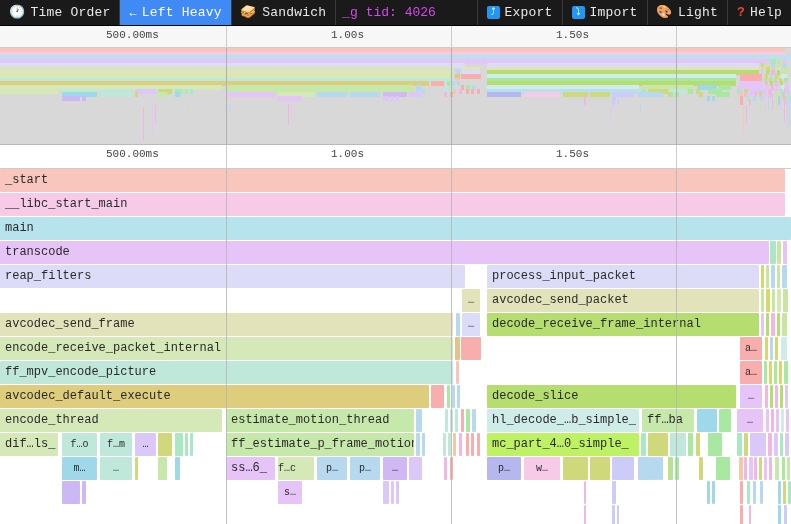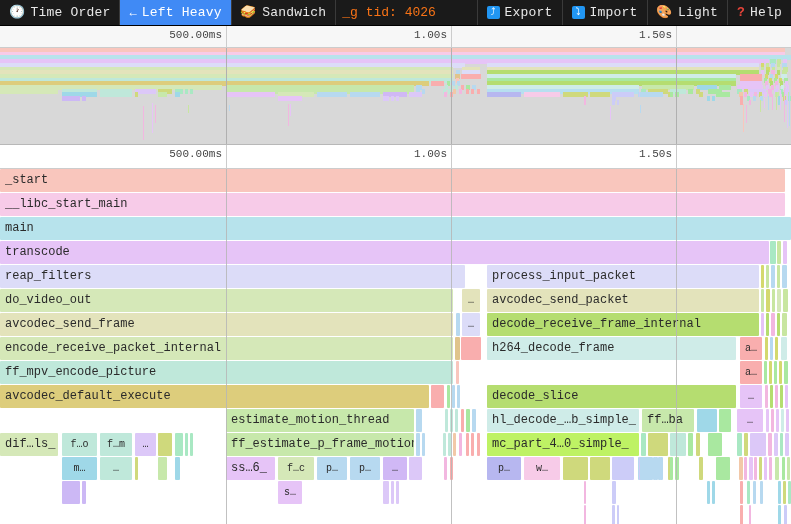--- a/index.html
+++ b/index.html
@@ -31,21 +31,21 @@
   .tb-item.active {
     background: #408af5;
     color: #ffffff;
   }
   .tb-item.active .tb-glyph { color: #ffffff; }
   .tb-spacer {
     flex: 1 1 auto;
     display: flex; align-items: center;
     padding: 0 6px;
     overflow: hidden;
-    color: #f97316;
+    color: #d946ef;
     border-right: 1px solid #3a3a3a;
     min-width: 0;
   }
   .tb-spacer .tb-title {
     overflow: hidden; text-overflow: clip; white-space: nowrap;
     font-size: 13px;
   }
   .tb-glyph { font-size: 13px; line-height: 1; display: inline-block; }
   .tb-glyph.help { color: #e8443a; font-weight: bold; }
   .tb-glyph.arrow-left { color: #ffffff; font-size: 12px; }
@@ -62,21 +62,20 @@
     background: #f7f7f7;
     border-bottom: 1px solid #cccccc;
   }
   .ruler-tick {
     position: absolute; top: 0; bottom: 0;
     border-right: 1px solid #cccccc;
   }
   .ruler-label {
     position: absolute; top: 3px;
     font-size: 11px; color: #444444;
-    text-align: right;
     padding-right: 4px;
   }
   #minimap {
     position: relative; width: 791px; height: 96px;
     background: #d8d8d8;
     overflow: hidden;
   }
   #minimap-stack { position: absolute; left:0; top:0; width: 791px; height: 55px; }
   .mini-row { position: absolute; left: 0; height: 5px; }
   .mini-seg { position: absolute; height: 5px; }
@@ -436,21 +435,20 @@
     <div class="frow" style="top: 96px;">
       <div class="fcell" style="left: 0px; width: 465px; background: rgb(220, 220, 248);">reap_filters</div>
       <div class="fcell" style="left: 487px; width: 272px; background: rgb(220, 220, 248);">process_input_packet</div>
       <div class="fcell notext" style="left: 761px; width: 3px; background: rgb(212, 217, 110);"></div>
       <div class="fcell notext" style="left: 766px; width: 3px; background: rgb(200, 230, 160);"></div>
       <div class="fcell notext" style="left: 771px; width: 4px; background: rgb(183, 217, 240);"></div>
       <div class="fcell notext" style="left: 777px; width: 3px; background: rgb(200, 230, 160);"></div>
       <div class="fcell notext" style="left: 782px; width: 5px; background: rgb(183, 217, 240);"></div>
     </div>
     <div class="frow" style="top: 120px;">
-      <div class="fcell" style="left: 0px; width: 453px; background: rgb(213, 232, 184);">do_video_out</div>
       <div class="fcell tiny" style="left: 462px; width: 18px; background: rgb(227, 227, 187); text-align: center; padding-left: 0px;">…</div>
       <div class="fcell" style="left: 487px; width: 272px; background: rgb(227, 227, 187);">avcodec_send_packet</div>
       <div class="fcell notext" style="left: 761px; width: 3px; background: rgb(200, 230, 160);"></div>
       <div class="fcell notext" style="left: 766px; width: 4px; background: rgb(212, 217, 110);"></div>
       <div class="fcell notext" style="left: 772px; width: 3px; background: rgb(200, 230, 160);"></div>
       <div class="fcell notext" style="left: 777px; width: 4px; background: rgb(213, 232, 184);"></div>
       <div class="fcell notext" style="left: 783px; width: 5px; background: rgb(200, 230, 160);"></div>
     </div>
     <div class="frow" style="top: 144px;">
       <div class="fcell" style="left: 0px; width: 453px; background: rgb(227, 227, 187);">avcodec_send_frame</div>
@@ -460,21 +458,20 @@
       <div class="fcell notext" style="left: 761px; width: 3px; background: rgb(230, 196, 247);"></div>
       <div class="fcell notext" style="left: 766px; width: 3px; background: rgb(181, 221, 112);"></div>
       <div class="fcell notext" style="left: 771px; width: 4px; background: rgb(242, 183, 224);"></div>
       <div class="fcell notext" style="left: 777px; width: 3px; background: rgb(181, 221, 112);"></div>
       <div class="fcell notext" style="left: 782px; width: 5px; background: rgb(200, 230, 160);"></div>
     </div>
     <div class="frow" style="top: 168px;">
       <div class="fcell" style="left: 0px; width: 453px; background: rgb(213, 232, 184);">encode_receive_packet_internal</div>
       <div class="fcell notext" style="left: 455px; width: 5px; background: rgb(224, 196, 140);"></div>
       <div class="fcell notext" style="left: 461px; width: 20px; background: rgb(249, 174, 174);"></div>
-      <div class="fcell" style="left: 487px; width: 249px; background: rgb(207, 236, 232);">h264_decode_frame</div>
       <div class="fcell tiny" style="left: 740px; width: 22px; background: rgb(249, 174, 174); text-align: center; padding-left: 0px;">a…</div>
       <div class="fcell notext" style="left: 765px; width: 3px; background: rgb(212, 217, 110);"></div>
       <div class="fcell notext" style="left: 770px; width: 3px; background: rgb(183, 217, 240);"></div>
       <div class="fcell notext" style="left: 775px; width: 3px; background: rgb(212, 217, 110);"></div>
       <div class="fcell notext" style="left: 781px; width: 6px; background: rgb(207, 236, 232);"></div>
     </div>
     <div class="frow" style="top: 192px;">
       <div class="fcell" style="left: 0px; width: 453px; background: rgb(191, 232, 218);">ff_mpv_encode_picture</div>
       <div class="fcell notext" style="left: 456px; width: 3px; background: rgb(249, 198, 189);"></div>
       <div class="fcell tiny" style="left: 740px; width: 22px; background: rgb(249, 174, 174); text-align: center; padding-left: 0px;">a…</div>
@@ -492,20 +489,21 @@
       <div class="fcell notext" style="left: 457px; width: 3px; background: rgb(183, 217, 240);"></div>
       <div class="fcell" style="left: 487px; width: 249px; background: rgb(181, 221, 112);">decode_slice</div>
       <div class="fcell tiny" style="left: 740px; width: 22px; background: rgb(230, 196, 247); text-align: center; padding-left: 0px;">…</div>
       <div class="fcell notext" style="left: 765px; width: 3px; background: rgb(242, 183, 224);"></div>
       <div class="fcell notext" style="left: 770px; width: 3px; background: rgb(181, 221, 112);"></div>
       <div class="fcell notext" style="left: 775px; width: 3px; background: rgb(242, 183, 224);"></div>
       <div class="fcell notext" style="left: 780px; width: 3px; background: rgb(181, 221, 112);"></div>
       <div class="fcell notext" style="left: 785px; width: 3px; background: rgb(230, 196, 247);"></div>
     </div>
     <div class="frow" style="top: 240px;">
+      <div class="fcell" style="left: 0px; width: 222px; background: rgb(213, 232, 184);">encode_thread</div>
       <div class="fcell" style="left: 226px; width: 188px; background: rgb(199, 232, 171);">estimate_motion_thread</div>
       <div class="fcell notext" style="left: 416px; width: 6px; background: rgb(183, 217, 240);"></div>
       <div class="fcell notext" style="left: 445px; width: 3px; background: rgb(191, 232, 218);"></div>
       <div class="fcell notext" style="left: 450px; width: 3px; background: rgb(191, 232, 218);"></div>
       <div class="fcell notext" style="left: 455px; width: 3px; background: rgb(191, 232, 218);"></div>
       <div class="fcell notext" style="left: 461px; width: 3px; background: rgb(249, 174, 174);"></div>
       <div class="fcell notext" style="left: 466px; width: 4px; background: rgb(169, 232, 160);"></div>
       <div class="fcell notext" style="left: 472px; width: 4px; background: rgb(183, 217, 240);"></div>
       <div class="fcell" style="left: 487px; width: 152px; background: rgb(207, 236, 232);">hl_decode_…b_simple_</div>
       <div class="fcell" style="left: 642px; width: 52px; background: rgb(199, 232, 171);">ff…ba</div>
@@ -552,21 +550,21 @@
       <div class="fcell notext" style="left: 780px; width: 3px; background: rgb(169, 232, 195);"></div>
       <div class="fcell notext" style="left: 785px; width: 4px; background: rgb(220, 200, 248);"></div>
     </div>
     <div class="frow" style="top: 288px;">
       <div class="fcell tiny" style="left: 62px; width: 35px; background: rgb(159, 216, 232); text-align: center; padding-left: 0px;">m…</div>
       <div class="fcell tiny" style="left: 100px; width: 32px; background: rgb(191, 232, 218); text-align: center; padding-left: 0px;">…</div>
       <div class="fcell notext" style="left: 135px; width: 3px; background: rgb(207, 217, 124);"></div>
       <div class="fcell notext" style="left: 158px; width: 9px; background: rgb(199, 232, 171);"></div>
       <div class="fcell notext" style="left: 175px; width: 5px; background: rgb(159, 216, 232);"></div>
       <div class="fcell" style="left: 226px; width: 49px; background: rgb(230, 196, 247);">ss…6_</div>
-      <div class="fcell tiny" style="left: 278px; width: 36px; background: rgb(213, 232, 184); text-align: center; padding-left: 0px;">f…c</div>
+      <div class="fcell tiny" style="left: 278px; width: 36px; background: rgb(213, 232, 184); padding-left: 0px;">f…c</div>
       <div class="fcell tiny" style="left: 317px; width: 30px; background: rgb(183, 217, 240); text-align: center; padding-left: 0px;">p…</div>
       <div class="fcell tiny" style="left: 350px; width: 30px; background: rgb(183, 217, 240); text-align: center; padding-left: 0px;">p…</div>
       <div class="fcell tiny" style="left: 383px; width: 24px; background: rgb(208, 184, 245); text-align: center; padding-left: 0px;">…</div>
       <div class="fcell notext" style="left: 409px; width: 13px; background: rgb(220, 200, 248);"></div>
       <div class="fcell notext" style="left: 444px; width: 3px; background: rgb(242, 183, 224);"></div>
       <div class="fcell notext" style="left: 450px; width: 3px; background: rgb(249, 174, 174);"></div>
       <div class="fcell tiny" style="left: 487px; width: 34px; background: rgb(183, 183, 240); text-align: center; padding-left: 0px;">p…</div>
       <div class="fcell tiny" style="left: 524px; width: 36px; background: rgb(247, 203, 232); text-align: center; padding-left: 0px;">w…</div>
       <div class="fcell notext" style="left: 563px; width: 25px; background: rgb(207, 217, 124);"></div>
       <div class="fcell notext" style="left: 590px; width: 20px; background: rgb(207, 217, 124);"></div>

